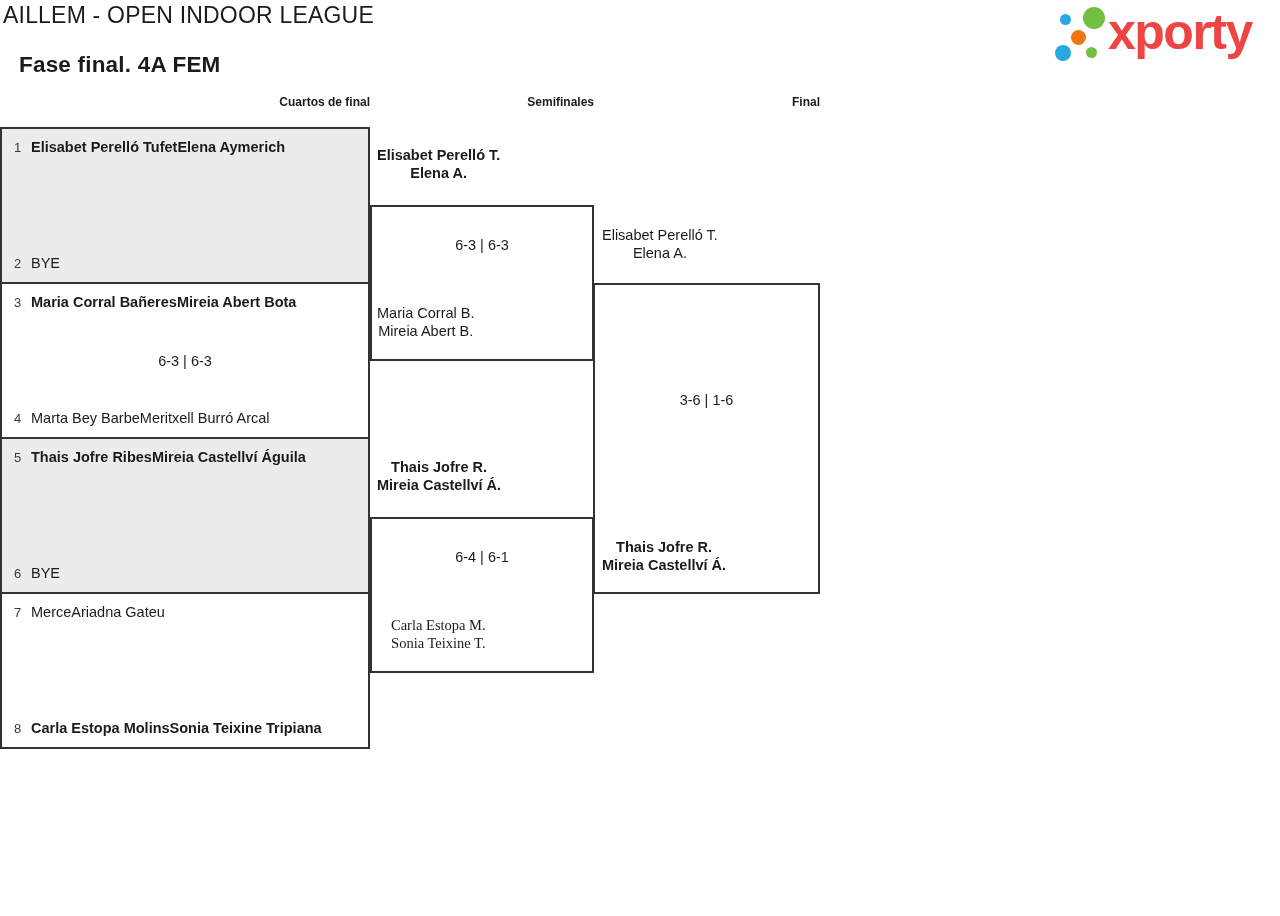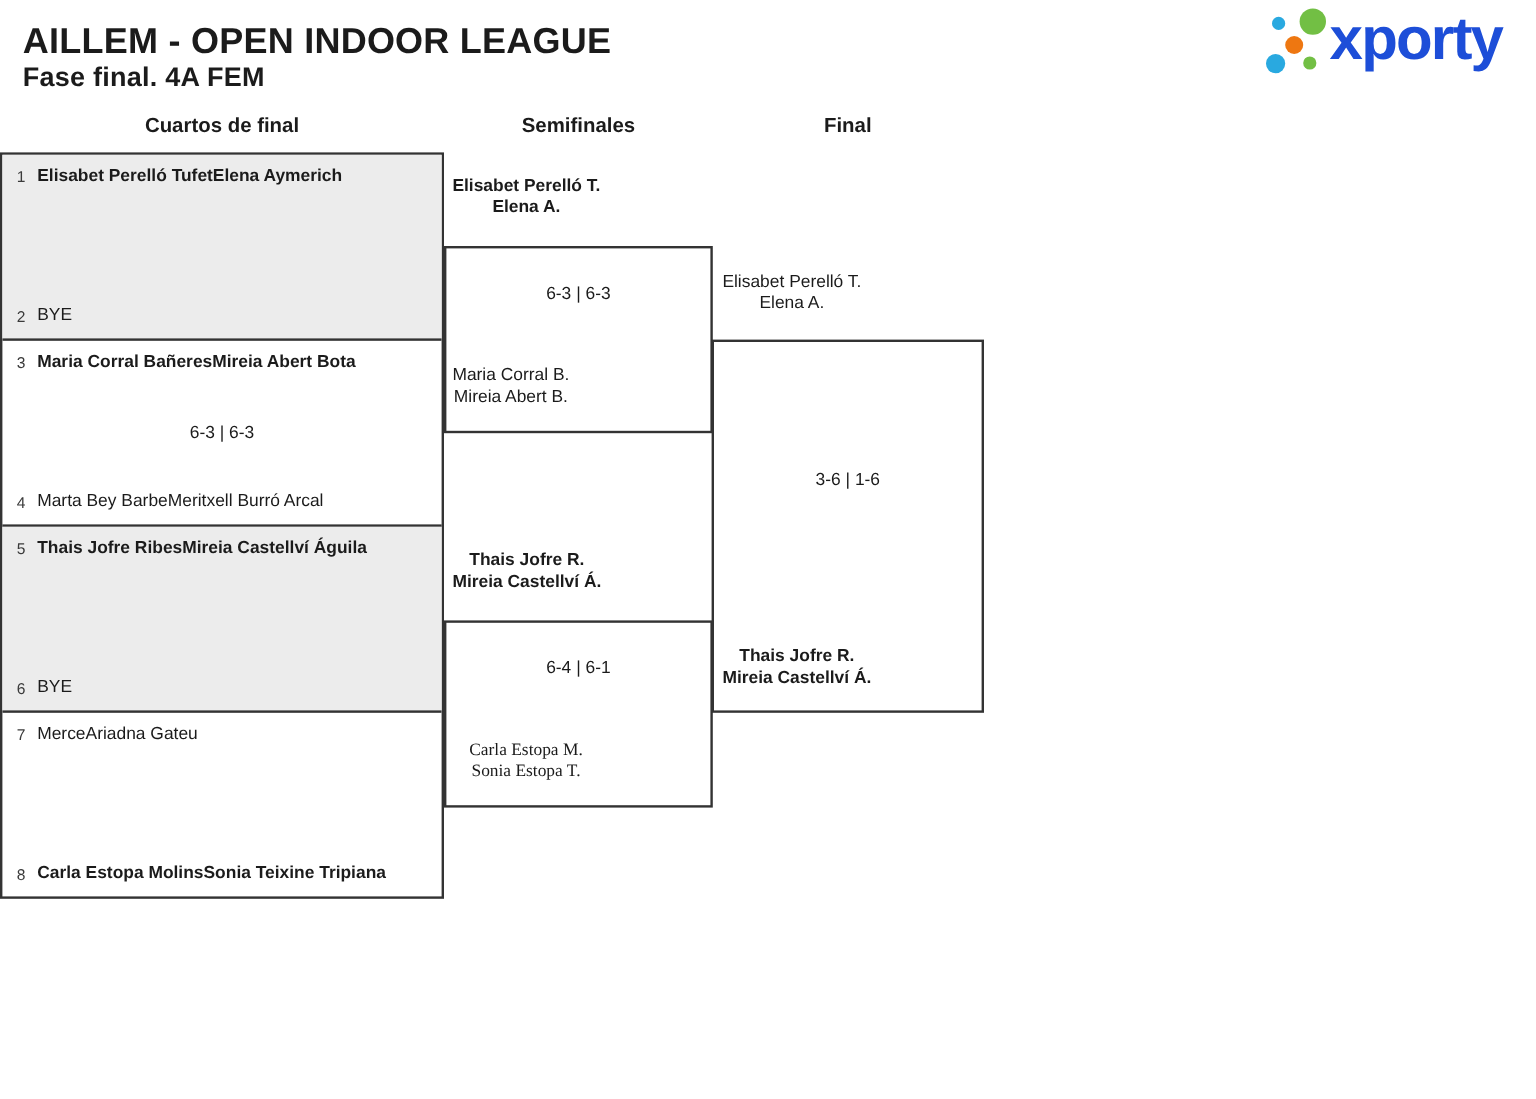--- a/index.html
+++ b/index.html
@@ -2,34 +2,34 @@
 <html><head>
 <meta charset="utf-8">
 <style>
   html,body{margin:0;padding:0;}
   body{
     width:1280px;height:916px;background:#ffffff;position:relative;
     font-family:"Liberation Sans",sans-serif;color:#1b1b1b;overflow:hidden;
   }
   .abs{position:absolute;}
   
-  #title{left:3px;top:2px;font-size:30px;font-weight:700;letter-spacing:.2px;margin:16px;}
+  #title{left:3px;top:2px;font-size:23px;font-weight:400;letter-spacing:.2px;margin:0;}
   #subtitle{left:3px;top:36px;font-size:22.5px;font-weight:700;letter-spacing:.2px;margin:16px;}
   
   #logo{left:1048px;top:0;width:232px;height:76px;cursor:pointer;}
   .dot{position:absolute;border-radius:50%;}
   #dot-blue-small {left:12px;top:14px;width:11px;height:11px;background:#29a9e0;}
   #dot-green-big  {left:35px;top:7px;width:22px;height:22px;background:#72bf44;}
   #dot-orange     {left:23px;top:30px;width:15px;height:15px;background:#ee7711;}
   #dot-blue-big   {left:7px;top:45px;width:16px;height:16px;background:#29a9e0;}
   #dot-green-small{left:38px;top:47px;width:11px;height:11px;background:#72bf44;}
   #wordmark{position:absolute;left:60px;top:2px;font-size:50px;font-weight:800;
-    color:#1d4ed8;letter-spacing:-1.5px;line-height:60px;}
+    color:#ef4444;letter-spacing:-1.5px;line-height:60px;}
   
-  .col-h{top:95px;font-size:17px;font-weight:700;text-align:center;}
+  .col-h{top:95px;font-size:12px;font-weight:700;text-align:right;}
   #ch-qf{left:0;width:370px;}
   #ch-sf{left:370px;width:224px;}
   #ch-f {left:593px;width:227px;}
   
   .box{position:absolute;border:2px solid #333;box-sizing:border-box;background:transparent;}
   #qf-col{left:0;top:127px;width:370px;height:622px;display:flex;flex-direction:column;}
   .qf-cell{flex:1;position:relative;box-sizing:border-box;}
   .qf-cell.divider{border-bottom:2px solid #333;}
   .qf-cell.gray{background:#ececec;}
   #sf1-box{left:370px;top:205px;width:224px;height:156px;}
@@ -164,21 +164,21 @@
   <span>Mireia Abert B.</span>
 </div>
 
 <div id="sf2-t1" class="name-block bold">
   <span>Thais Jofre R.</span>
   <span>Mireia Castellví Á.</span>
 </div>
 <div id="sf2-score" class="score-line">6-4 | 6-1</div>
 <div id="sf2-t2" class="name-block">
   <span>Carla Estopa M.</span>
-  <span>Sonia Estopa T.</span>
+  <span>Sonia Teixine T.</span>
 </div>
 
 <div id="f-t1" class="name-block">
   <span>Elisabet Perelló T.</span>
   <span>Elena A.</span>
 </div>
 <div id="final-score" class="score-line">3-6 | 1-6</div>
 <div id="f-t2" class="name-block bold">
   <span>Thais Jofre R.</span>
   <span>Mireia Castellví Á.</span>

